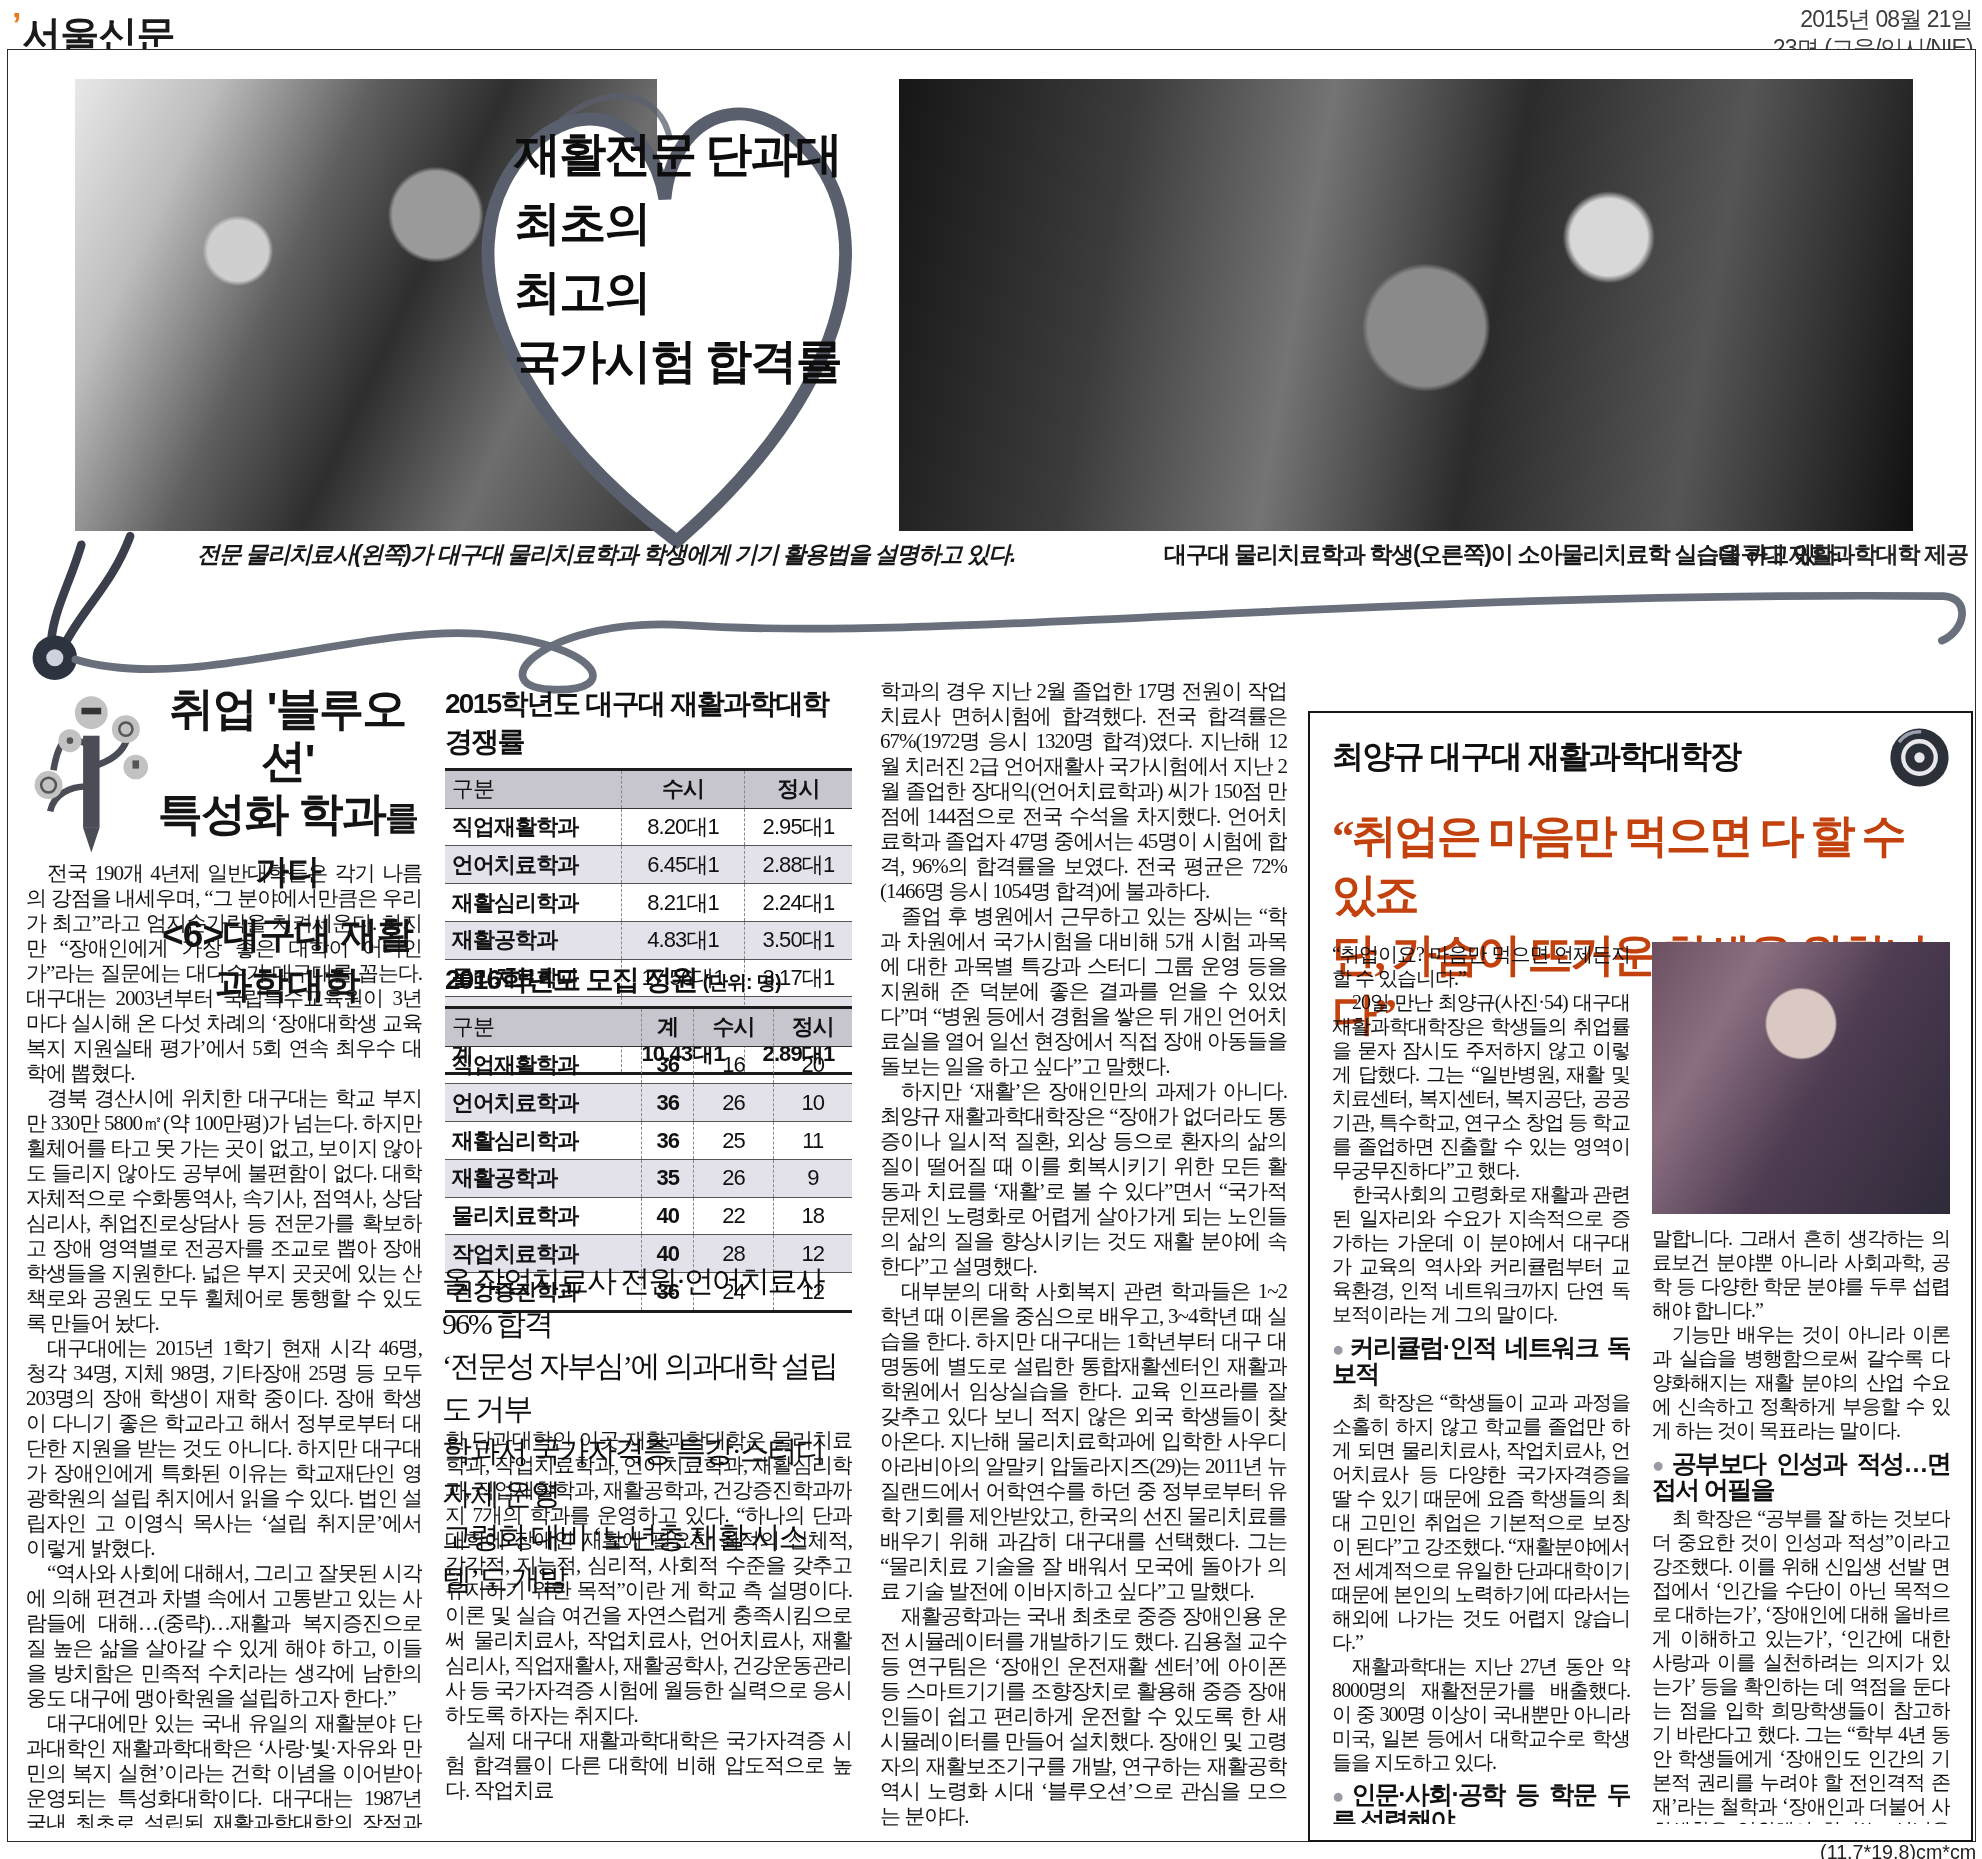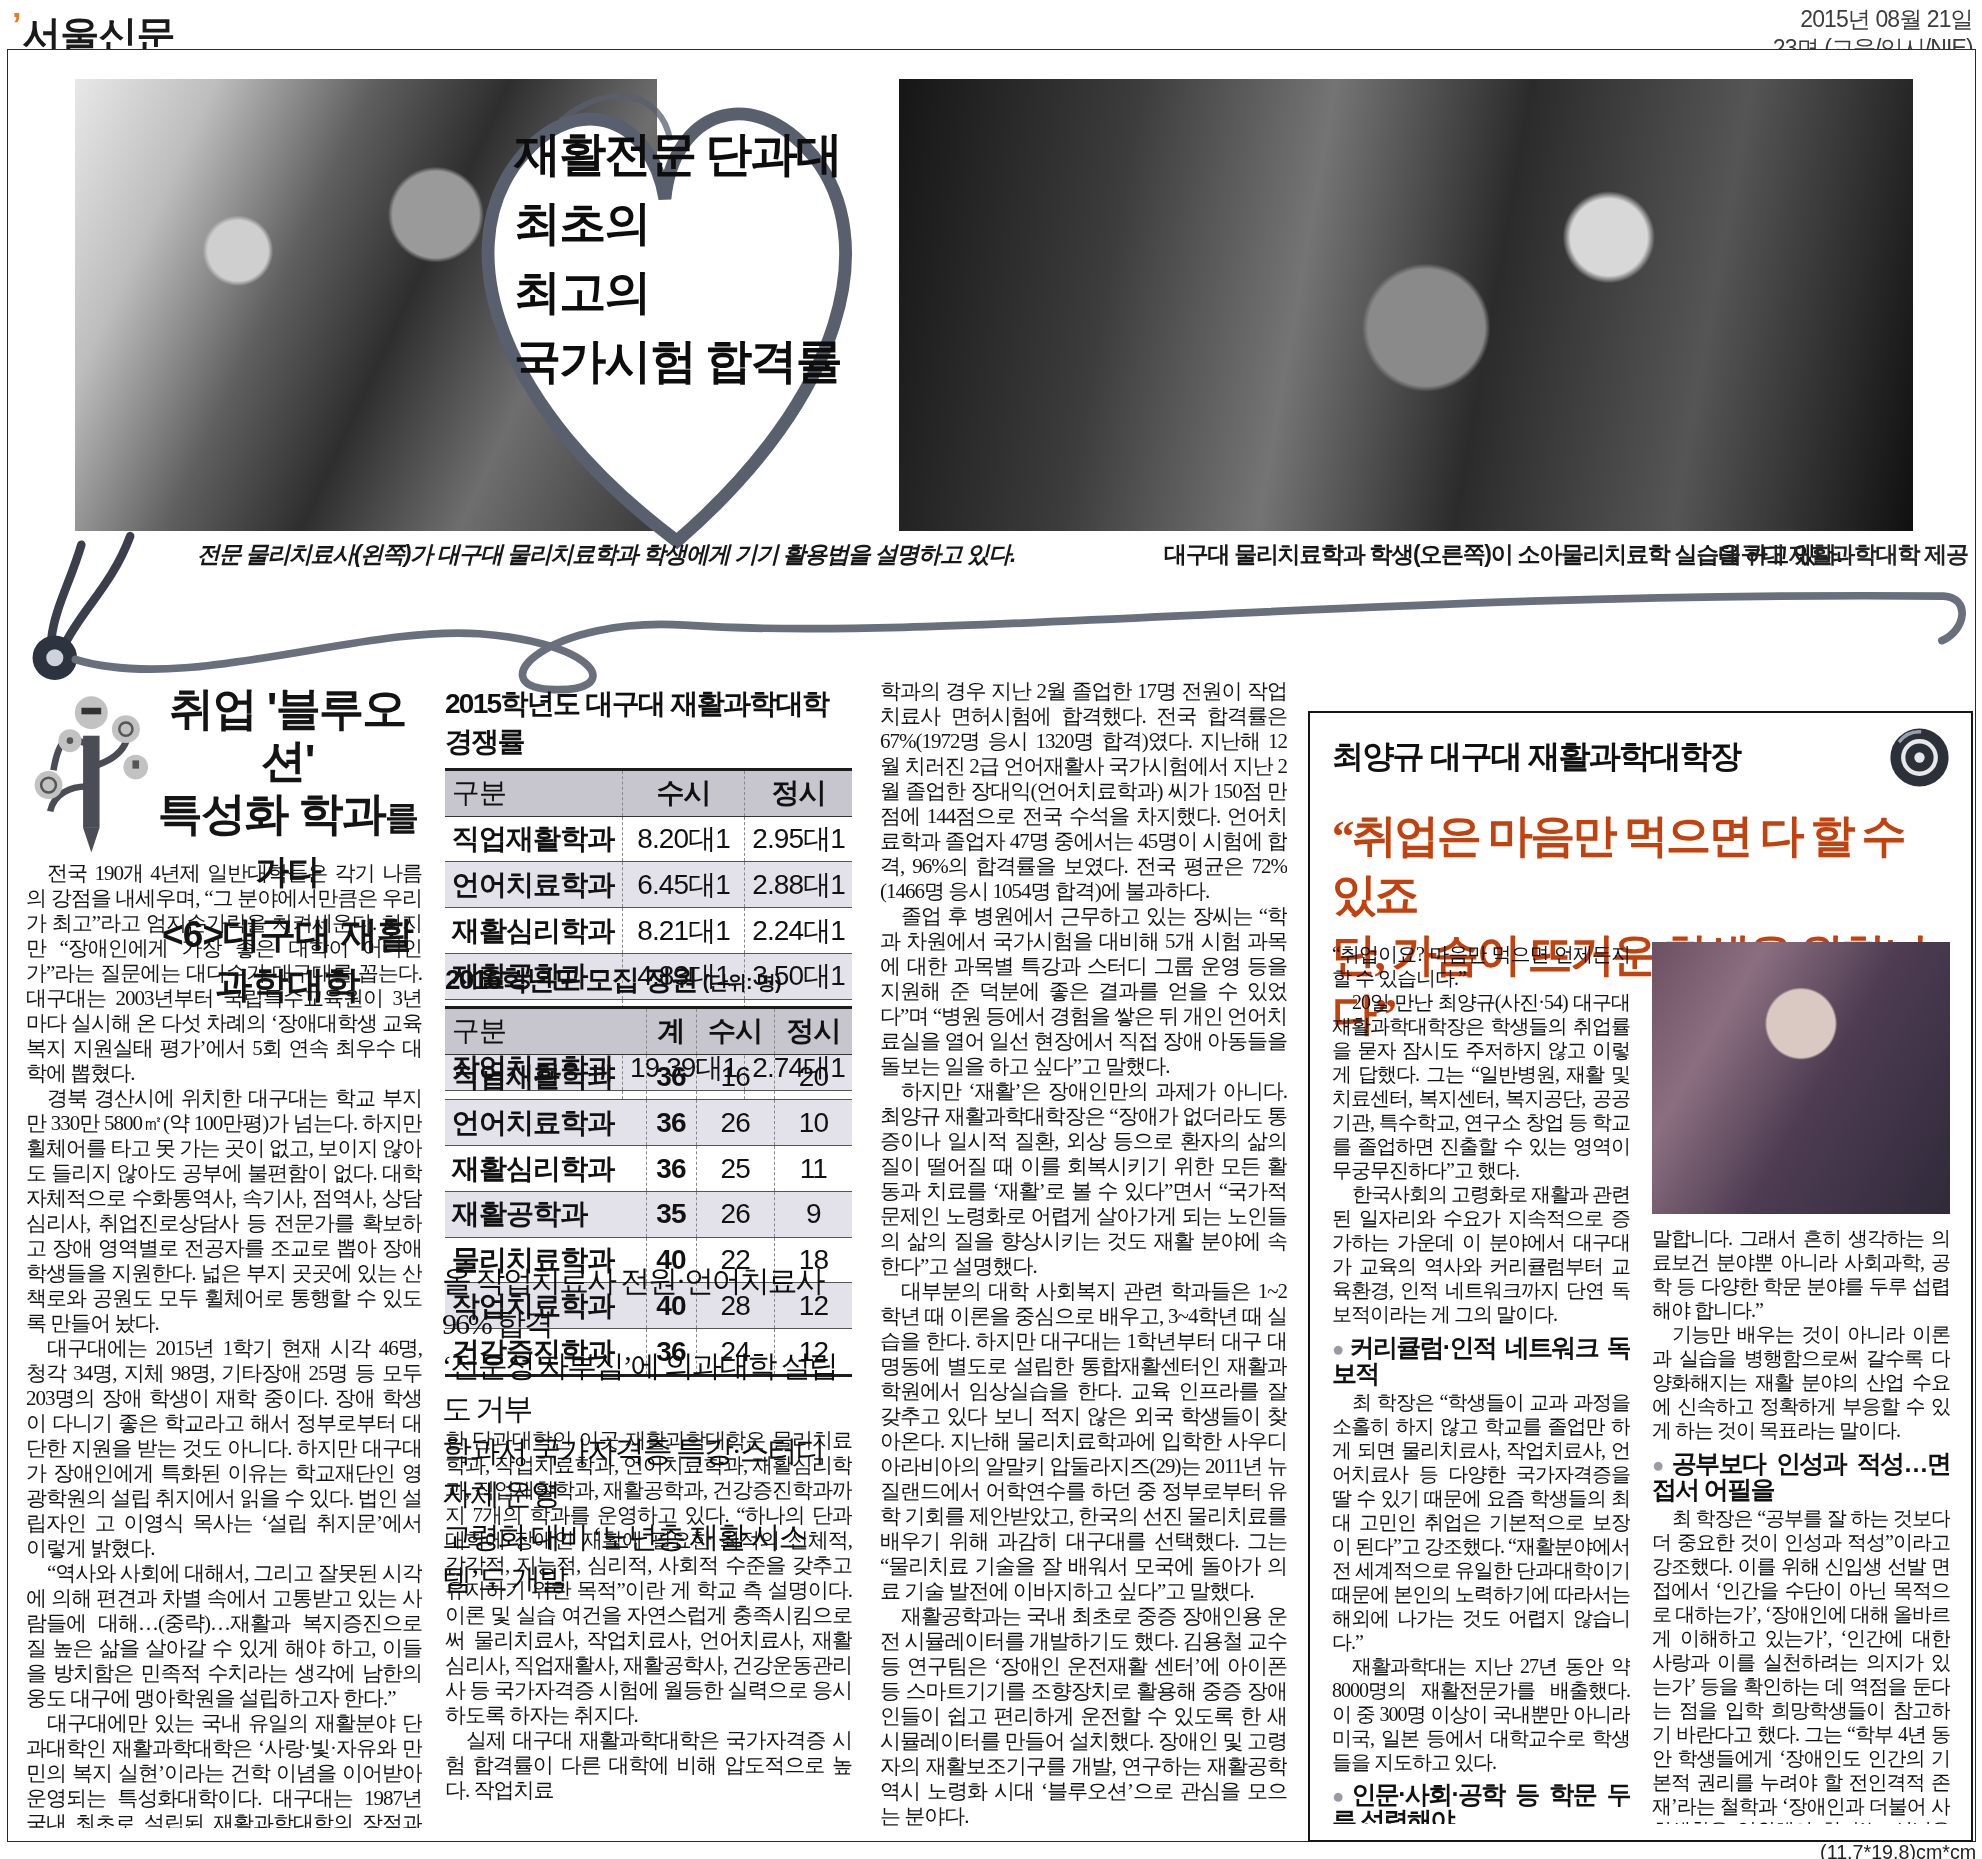--- a/index.html
+++ b/index.html
@@ -53,21 +53,21 @@
   .byline{text-align:right;text-indent:0 !important;margin-top:5.1px !important;
           font-family:"Liberation Sans",sans-serif;font-size:20.5px;letter-spacing:-0.9px;}
   .byline b{font-weight:bold;}
   
   .tblblock{position:absolute;left:445px;width:407px;font-family:"Liberation Sans",sans-serif;}
   .tbl-2015{top:685px;}
   .tbl-2016{top:961px;}
   .tbl-title{font-size:28px;font-weight:bold;letter-spacing:-1.7px;margin-bottom:6.8px;color:#101010;}
   .tbl-title .unit{font-size:19.7px;font-weight:bold;letter-spacing:-0.9px;}
   table.ntable{width:100%;border-collapse:collapse;border-top:3.4px solid #1c1c1c;border-bottom:3.4px solid #1c1c1c;}
-  table.ntable th,table.ntable td{font-size:28px;letter-spacing:-0.9px;padding:3.4px 6.8px;height:26px;
+  table.ntable th,table.ntable td{font-size:22px;letter-spacing:-0.9px;padding:3.4px 6.8px;height:26px;
       border-bottom:0.9px solid #555;margin-left:31px;}
   table.ntable thead th{background:#c7c6ce;text-align:left;font-weight:normal;border-bottom:1.7px solid #333;}
   table.ntable thead th.num{text-align:center;font-weight:bold;}
   table.ntable td.dept{font-weight:bold;text-align:left;}
   table.ntable td.num{text-align:center;}
   table.ntable tr.shade td{background:#e3e2eb;}
   table.ntable tr.total td{font-weight:bold;}
   table.ntable .vd{border-left:1.7px dashed #888;}
   table.ntable td.bold{font-weight:bold;}
   

